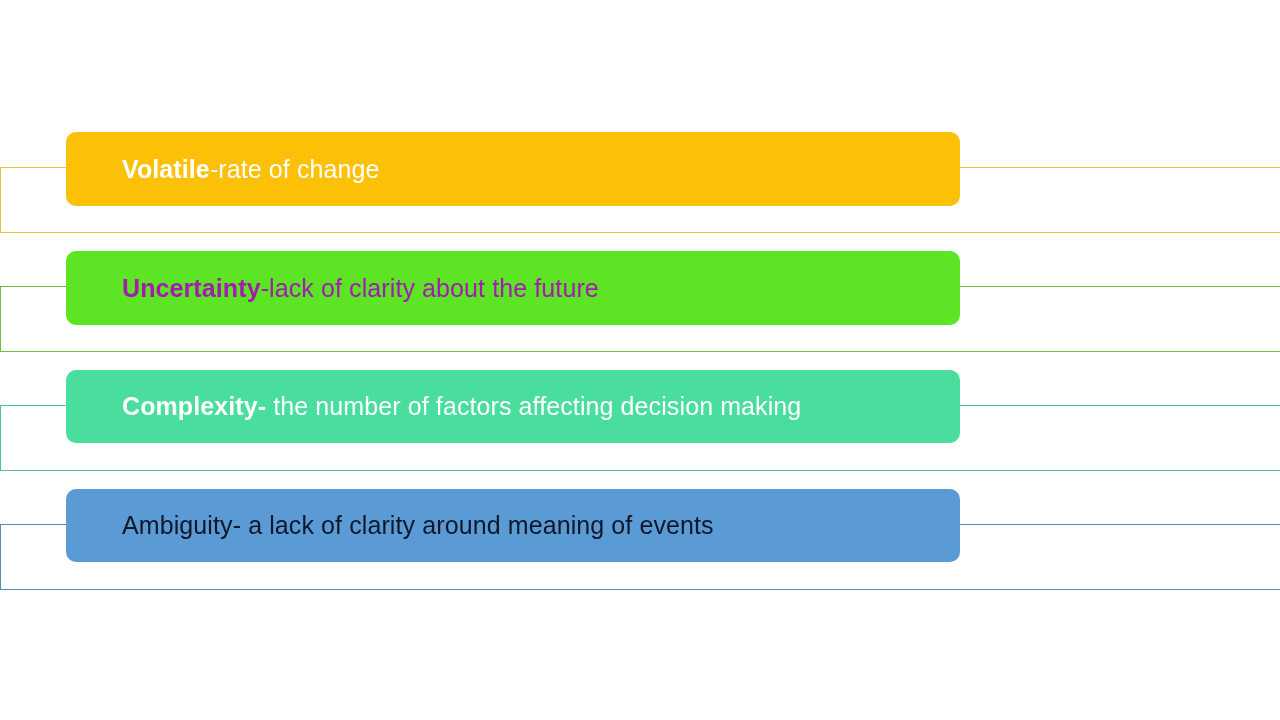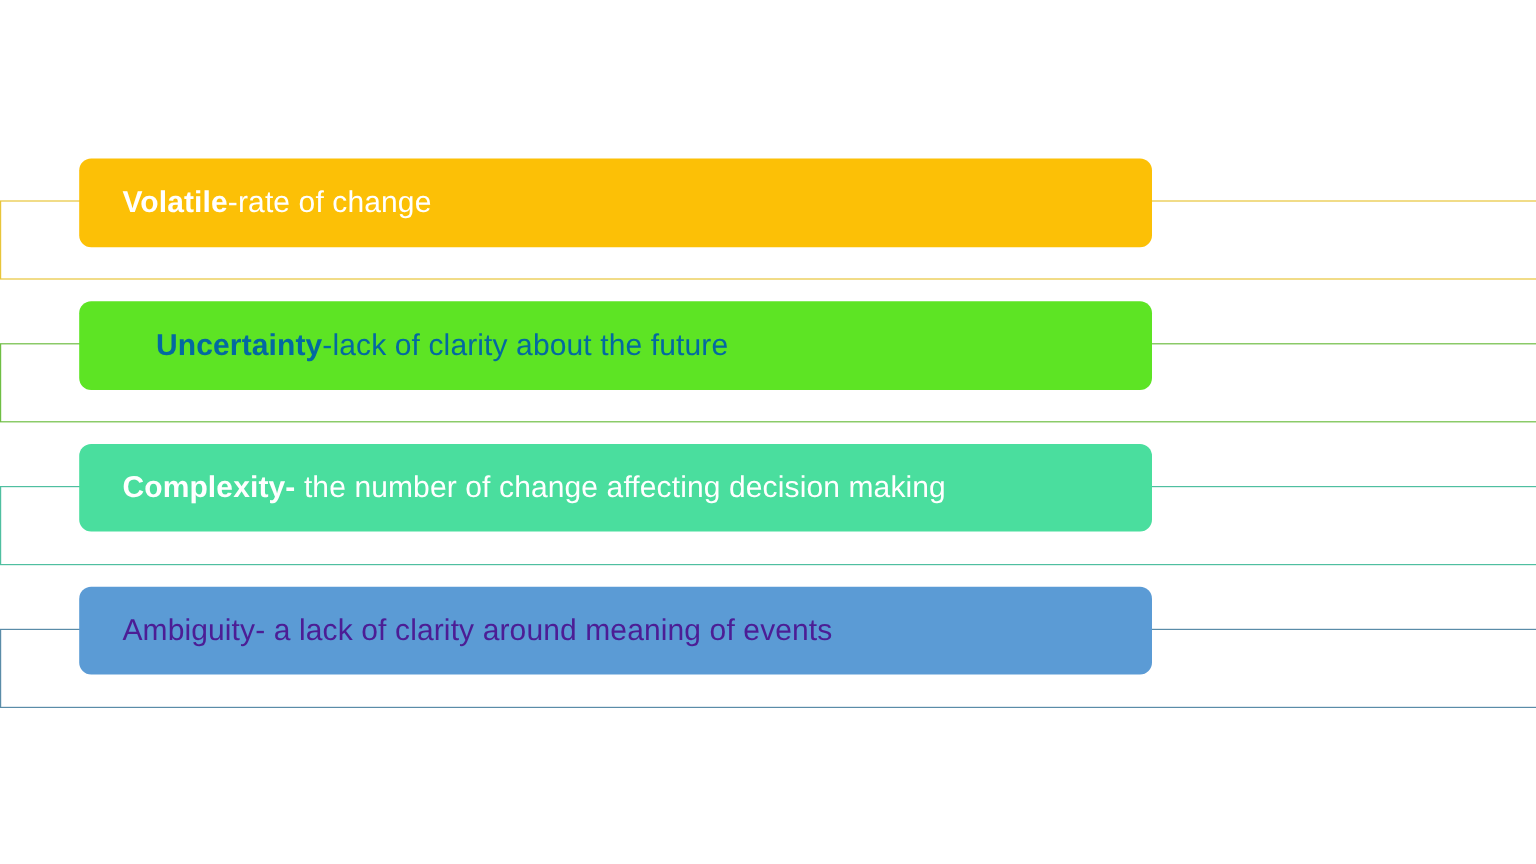--- a/index.html
+++ b/index.html
@@ -37,21 +37,21 @@
   
   .bar {
     position: absolute;
     left: 66px;
     width: 894px;
     box-sizing: border-box;
     border-radius: 10px;
     z-index: 2;
     display: flex;
     align-items: center;
-    padding: 0 0 0 36px;
+    padding: 0 0 0 56px;
   }
   .bar-label {
     color: #ffffff;
     font-size: 25px;
     line-height: 1.15;
     letter-spacing: 0.1px;
     white-space: nowrap;
     font-weight: 400;
   }
   .bar-label .lead {
@@ -68,37 +68,37 @@
     <div class="bar" style="top: 132px; height: 74px; background: rgb(252, 192, 6);">
       <span class="bar-label" style="color: rgb(255, 255, 255);">
         <span class="lead">Volatile</span><span class="rest">-rate of change</span>
       </span>
     </div>
   </div>
 
   <div class="row">
     <div class="outline-box" style="top: 286px; height: 66px; border-color: rgb(111, 190, 68);"></div>
     <div class="bar" style="top: 251px; height: 74px; background: rgb(93, 228, 36);">
-      <span class="bar-label" style="color: #0369a1; margin-left: 28px;">
+      <span class="bar-label" style="color: #a21caf;">
         <span class="lead">Uncertainty</span><span class="rest">-lack of clarity about the future</span>
       </span>
     </div>
   </div>
 
   <div class="row">
     <div class="outline-box" style="top: 405px; height: 66px; border-color: rgb(79, 191, 160);"></div>
     <div class="bar" style="top: 370px; height: 73px; background: rgb(74, 222, 158);">
       <span class="bar-label" style="color: rgb(255, 255, 255);">
-        <span class="lead" style="font-weight: 700;">Complexity-</span><span class="rest"> the number of change affecting decision making</span>
+        <span class="lead" style="font-weight: 700;">Complexity-</span><span class="rest"> the number of factors affecting decision making</span>
       </span>
     </div>
   </div>
 
   <div class="row">
     <div class="outline-box" style="top: 524px; height: 66px; border-color: rgb(90, 140, 168);"></div>
     <div class="bar" style="top: 489px; height: 73px; background: rgb(91, 155, 213);">
-      <span class="bar-label" style="color: #4c1d95;">
+      <span class="bar-label" style="color: #0f172a;">
         <span class="lead" style="font-weight: 400;">Ambiguity-</span><span class="rest"> a lack of clarity around meaning of events</span>
       </span>
     </div>
   </div>
 
 </div>
 
 </body></html>

